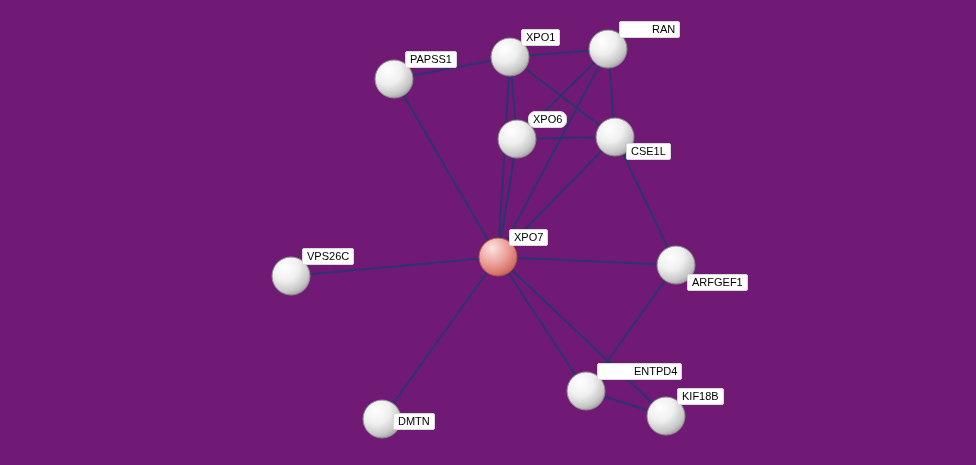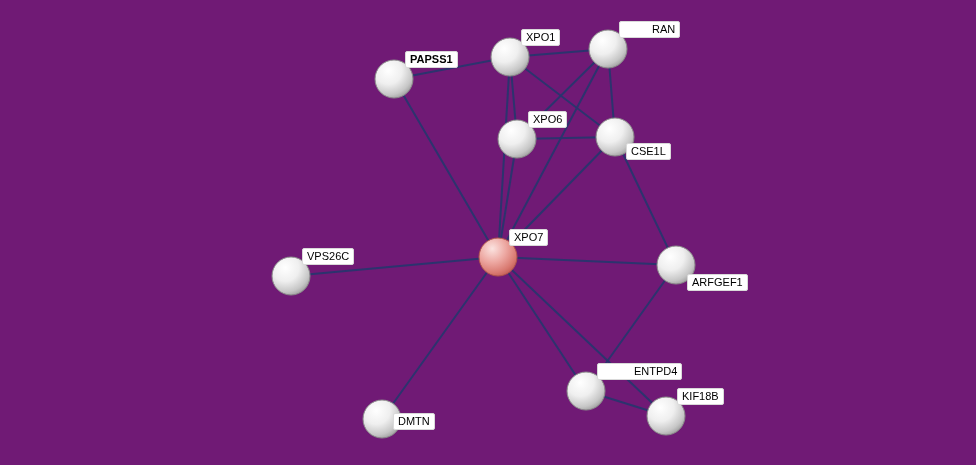--- a/index.html
+++ b/index.html
@@ -99,22 +99,22 @@
         <circle cx="676" cy="265" r="19" fill="url(#sphere-gray)" stroke="#8a8a8a" stroke-width="1"></circle>
         <circle cx="291" cy="276" r="19" fill="url(#sphere-gray)" stroke="#8a8a8a" stroke-width="1"></circle>
         <circle cx="586" cy="391" r="19" fill="url(#sphere-gray)" stroke="#8a8a8a" stroke-width="1"></circle>
         <circle cx="382" cy="419" r="19" fill="url(#sphere-gray)" stroke="#8a8a8a" stroke-width="1"></circle>
         <circle cx="666" cy="416" r="19" fill="url(#sphere-gray)" stroke="#8a8a8a" stroke-width="1"></circle>
       </g>
   </svg>
   <div id="labels">
       <div class="node-label" style="left: 521px; top: 29px;">XPO1</div>
       <div class="node-label" style="left: 619px; top: 21px; padding-left: 32px;">RAN</div>
-      <div class="node-label" style="left: 405px; top: 51px; font-weight: bold;">PAPSS1</div>
-      <div class="node-label" style="left: 528px; top: 111px;">XPO6</div>
+      <div class="node-label" style="left: 405px; top: 51px;">PAPSS1</div>
+      <div class="node-label" style="left: 528px; top: 111px; border-radius: 7px;">XPO6</div>
       <div class="node-label" style="left: 626px; top: 103px; margin-top: 40px;">CSE1L</div>
       <div class="node-label" style="left: 509px; top: 229px;">XPO7</div>
       <div class="node-label" style="left: 687px; top: 237px; margin-top: 37px;">ARFGEF1</div>
       <div class="node-label" style="left: 302px; top: 248px;">VPS26C</div>
       <div class="node-label" style="left: 597px; top: 363px; padding-left: 36px;">ENTPD4</div>
       <div class="node-label" style="left: 393px; top: 413px;">DMTN</div>
       <div class="node-label" style="left: 677px; top: 388px;">KIF18B</div>
     </div>
 </div>
 

